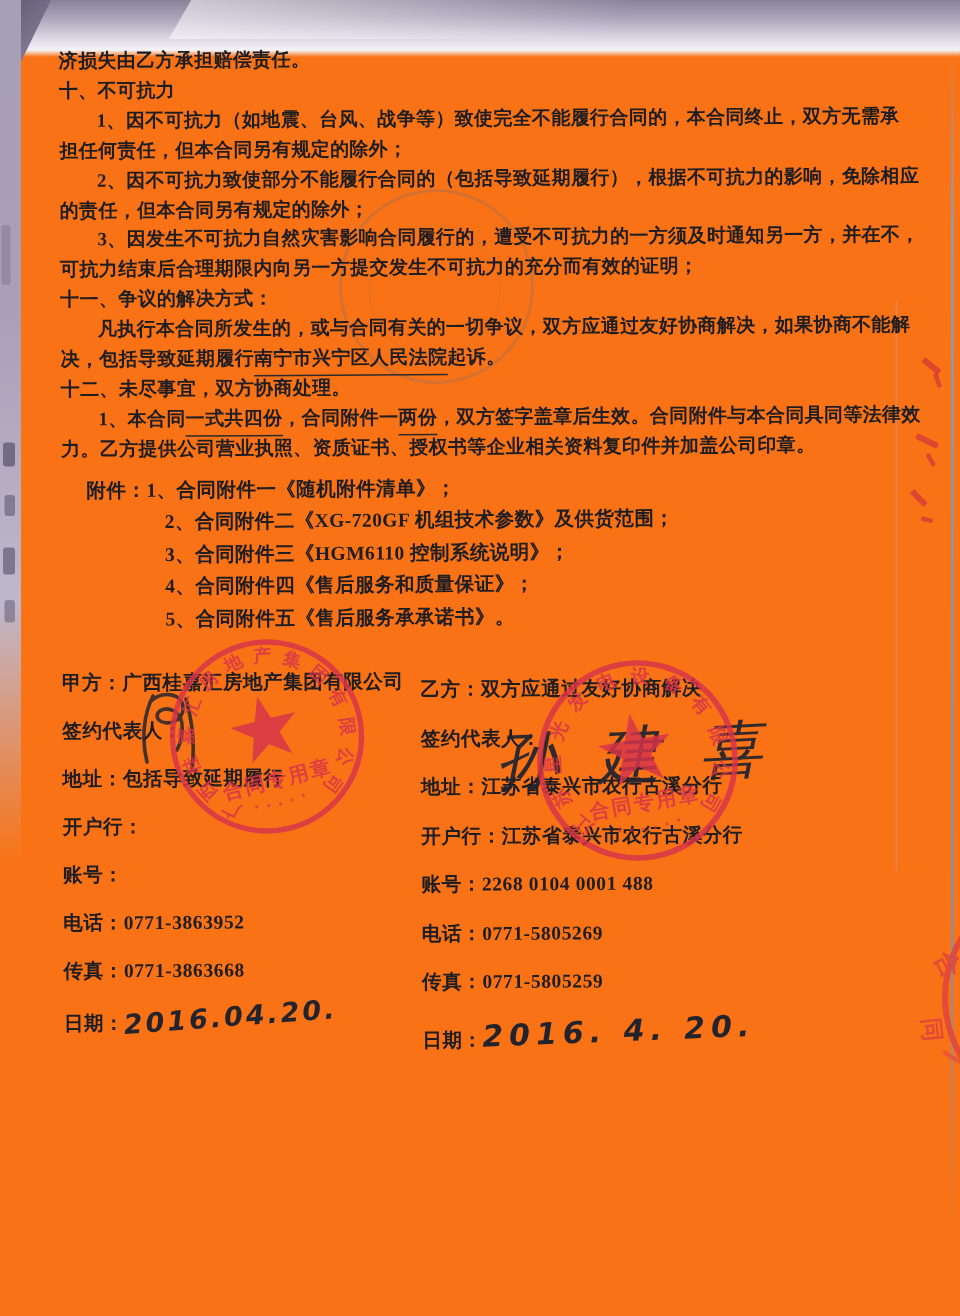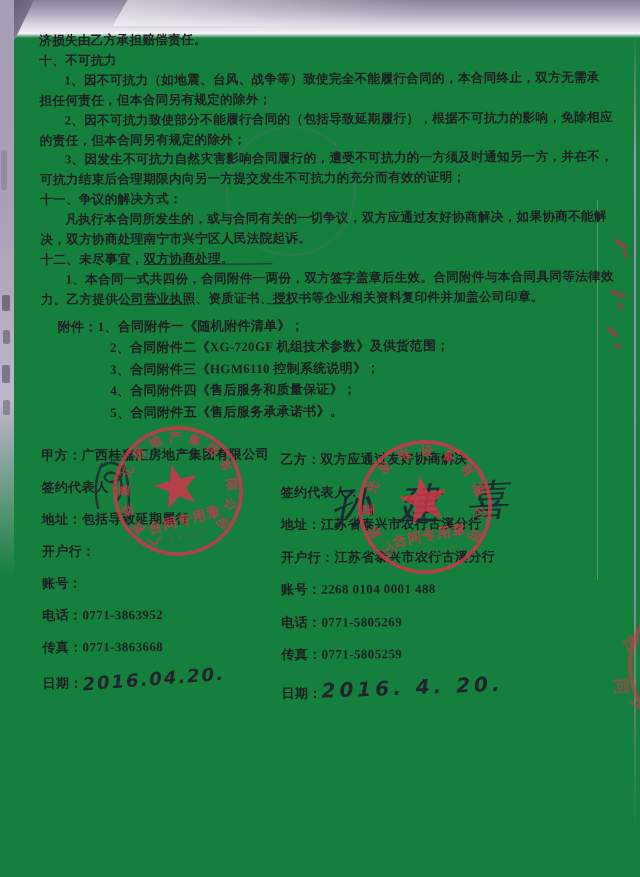--- a/index.html
+++ b/index.html
@@ -1,18 +1,18 @@
 <!DOCTYPE html>
 <html><head>
 <meta charset="utf-8">
 <style>
   html,body{margin:0;padding:0;}
   .page{
     position:relative;width:640px;height:877px;overflow:hidden;
-    background:#15803d;
+    background:#f97316;
     font-family:"Liberation Serif","DejaVu Serif",serif;
     color:#1d1d22;
   }
   
   .top-shadow{
     position:absolute;left:0;top:0;width:640px;height:38px;
     background:linear-gradient(180deg,#8a8299 0%,#aaa2b8 30%,#d8d4e1 65%,#f4f3f7 88%,rgba(251,251,250,0) 100%);
   }
   .top-shadow-streak{
     position:absolute;left:120px;top:0;width:420px;height:26px;
@@ -39,21 +39,21 @@
   }
   
   .body-text{
     position:absolute;left:40px;top:30px;width:566px;
     font-size:12.6px;line-height:19.9px;font-weight:600;
     letter-spacing:.3px;transform:rotate(-.35deg);
   }
   .body-text .line{white-space:nowrap;}
   .body-text .line.ind{padding-left:25px;}
   .body-text .line.hd{font-weight:700;}
-  .u{border-bottom:1.4px solid #2a2a2e;padding-bottom:18px;}
+  .u{border-bottom:1.4px solid #2a2a2e;padding-bottom:4px;}
   
   .attachments{
     position:absolute;left:58px;top:315px;
     font-size:13px;line-height:21.4px;font-weight:600;letter-spacing:.3px;
     transform:rotate(-.4deg);
   }
   .attachments .first{white-space:nowrap;}
   .attachments .item{padding-left:52px;white-space:nowrap;}
   
   .sig-col{position:absolute;font-size:13px;font-weight:700;letter-spacing:.4px;}
@@ -111,21 +111,21 @@
       <div class="line hd"><span>济损失由乙方承担赔偿责任。</span></div>
       <div class="line hd"><span>十、不可抗力</span></div>
       <div class="line ind"><span>1、因不可抗力（如地震、台风、战争等）致使完全不能履行合同的，本合同终止，双方无需承</span></div>
       <div class="line"><span>担任何责任，但本合同另有规定的除外；</span></div>
       <div class="line ind"><span>2、因不可抗力致使部分不能履行合同的（包括导致延期履行），根据不可抗力的影响，免除相应</span></div>
       <div class="line"><span>的责任，但本合同另有规定的除外；</span></div>
       <div class="line ind"><span>3、因发生不可抗力自然灾害影响合同履行的，遭受不可抗力的一方须及时通知另一方，并在不，</span></div>
       <div class="line"><span>可抗力结束后合理期限内向另一方提交发生不可抗力的充分而有效的证明；</span></div>
       <div class="line hd"><span>十一、争议的解决方式：</span></div>
       <div class="line ind"><span>凡执行本合同所发生的，或与合同有关的一切争议，双方应通过友好协商解决，如果协商不能解</span></div>
-      <div class="line"><span>决，双方协商处理</span><span class="u">南宁市兴宁区人民法院</span><span>起诉。</span></div>
+      <div class="line"><span>决，包括导致延期履行</span><span class="u">南宁市兴宁区人民法院</span><span>起诉。</span></div>
       <div class="line hd"><span>十二、未尽事宜，双方协商处理。</span></div>
       <div class="line ind"><span style="font-weight: 700;">1、本合同</span><span class="u" style="font-weight: 700;">一式共四份</span><span style="font-weight: 700;">，合同附件一</span><span class="u" style="font-weight: 700; margin-top: 48px;">两份</span><span style="font-weight: 700;">，双方签字盖章后生效。合同附件与本合同具同等法律效</span></div>
       <div class="line"><span>力。乙方提供公司营业执照、资质证书、授权书等企业相关资料复印件并加盖公司印章。</span></div>
     </div>
 
   <div class="attachments">
     <div class="first"><span>附件：</span><span>1、合同附件一《随机附件清单》；</span></div>
     <div id="att-rest">
         <div class="item">2、合同附件二《XG-720GF 机组技术参数》及供货范围；</div>
         <div class="item">3、合同附件三《HGM6110 控制系统说明》；</div>

